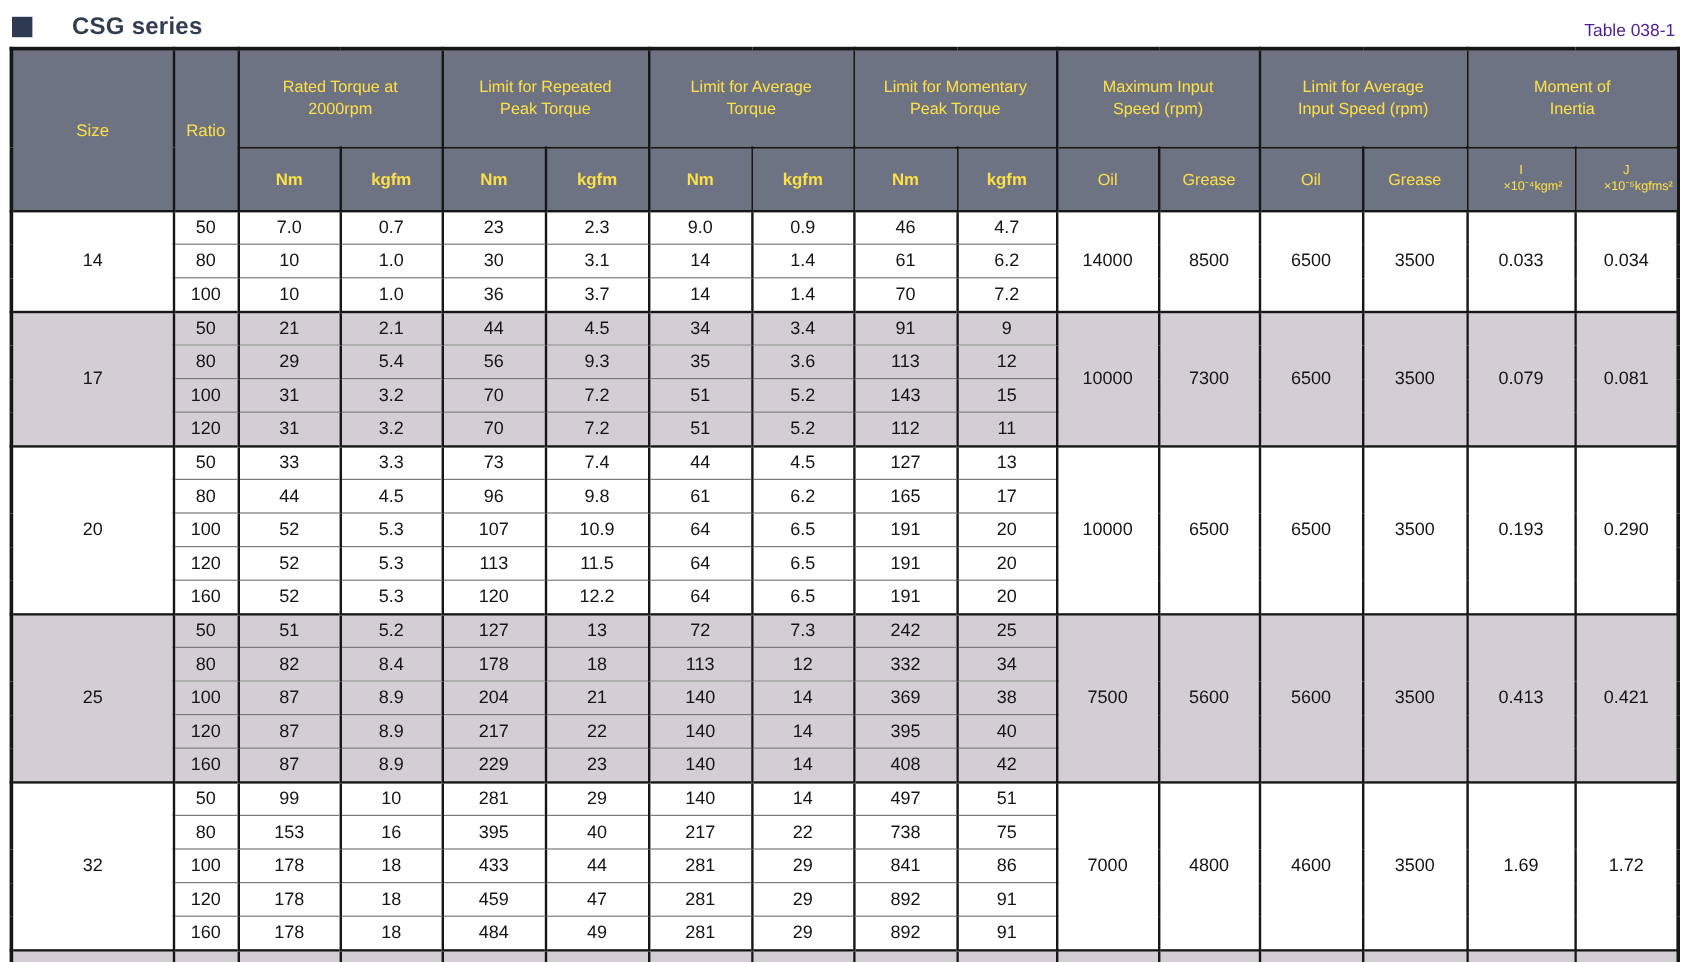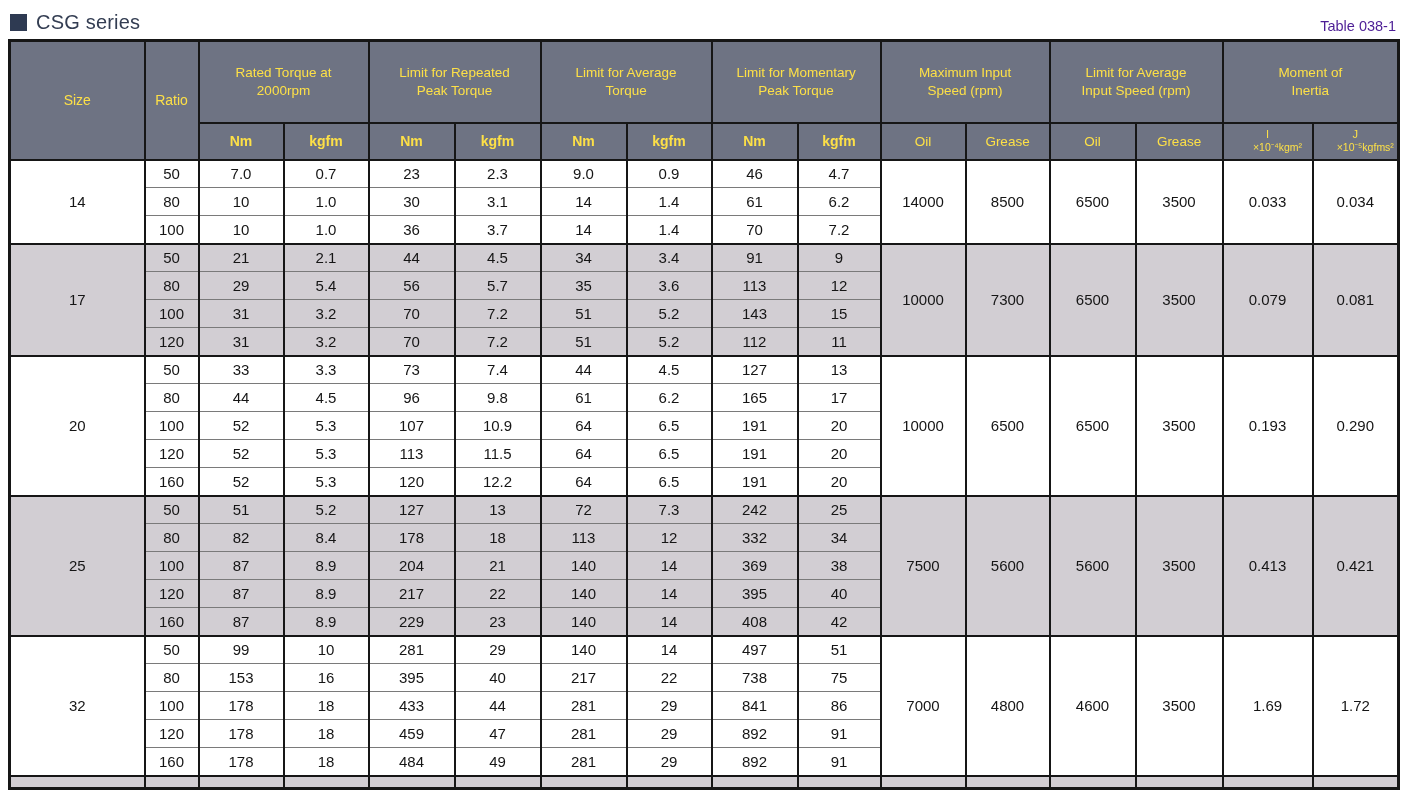--- a/index.html
+++ b/index.html
@@ -14,38 +14,38 @@
   }
   .title-bar{
     display:flex;justify-content:space-between;align-items:flex-end;
     height:27px;margin-bottom:5px;
   }
   .title-left{display:flex;align-items:center;}
   .section-bullet{
     width:17px;height:17px;background:#2e3a52;display:inline-block;margin:0 9px 0 2px;
   }
   .page-title{
-    font-size:20px;font-weight:normal;color:#333d52;letter-spacing:0.2px;
+    font-size:20px;font-weight:bold;color:#333d52;letter-spacing:0.2px;margin-left:24px;
   }
   .table-ref{
     font-size:14.5px;color:#4c1d95;padding-right:2px;
   }
   table.spec{
     border-collapse:collapse;table-layout:fixed;width:1389px;
     border:3px solid #161616;
   }
   th,td{
     padding:0;text-align:center;vertical-align:middle;overflow:hidden;
   }
   thead th{
     background:#6e7383;color:#fde047;font-weight:normal;
     border:2px solid #161616;
   }
   tr.hdr-groups{height:82px;}
-  tr.hdr-units{height:37px;}
+  tr.hdr-units{height:53px;}
   th.corner{font-size:14px;}
   th.group-label{font-size:13.5px;line-height:1.35;white-space:pre-line;}
   th.unit-torque{font-size:14px;font-weight:bold;}
   th.unit-speed{font-size:13.5px;}
   th.unit-inertia{font-size:11px;line-height:1.25;}
   th.unit-inertia .sub{font-size:10.5px;padding-left:20px;}
   tbody td{
     font-size:15px;color:#151515;
     border-left:2px solid #161616;border-right:2px solid #161616;
     border-top:1px solid #7a7a7a;border-bottom:1px solid #7a7a7a;
@@ -192,21 +192,21 @@
           <td class="merged-cell" rowspan="4">6500</td>
           <td class="merged-cell" rowspan="4">3500</td>
           <td class="merged-cell" rowspan="4">0.079</td>
           <td class="merged-cell" rowspan="4">0.081</td>
         </tr>
         <tr class="shade-g">
           <td class="ratio-cell">80</td>
           <td class="value-cell">29</td>
           <td class="value-cell">5.4</td>
           <td class="value-cell">56</td>
-          <td class="value-cell">5.7</td>
+          <td class="value-cell">9.3</td>
           <td class="value-cell">35</td>
           <td class="value-cell">3.6</td>
           <td class="value-cell">113</td>
           <td class="value-cell">12</td>
         </tr>
         <tr class="shade-g">
           <td class="ratio-cell">100</td>
           <td class="value-cell">31</td>
           <td class="value-cell">3.2</td>
           <td class="value-cell">70</td>

